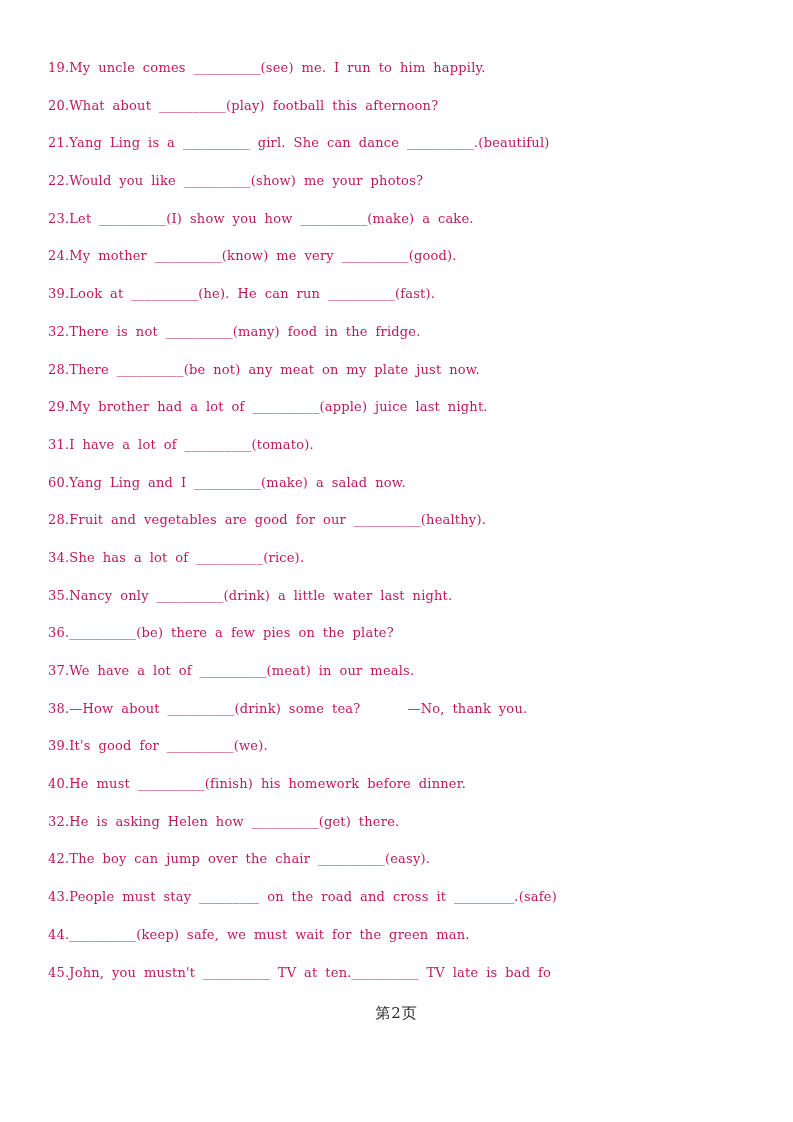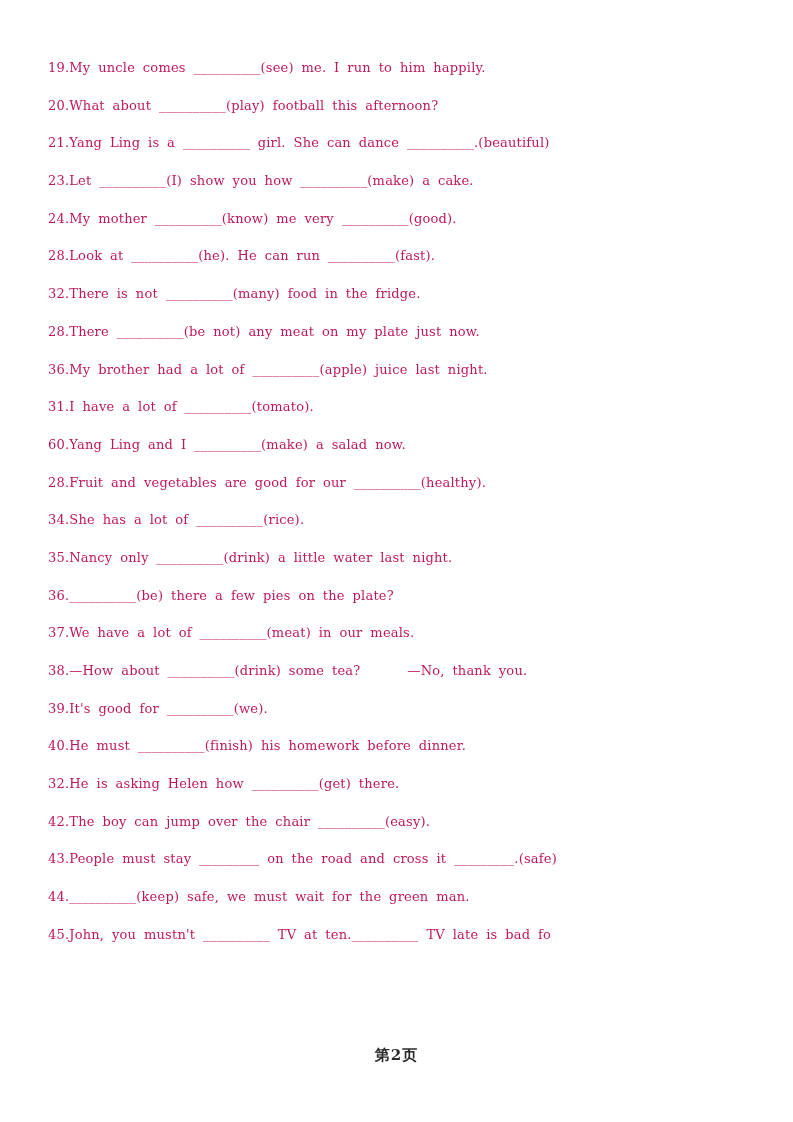--- a/index.html
+++ b/index.html
@@ -25,44 +25,44 @@
     height: 37.7px;
     line-height: 37.7px;
     font-size: 13px;
     color: #be185d;
     white-space: pre;
     word-spacing: 3.5px;
     letter-spacing: 0.2px;
   }
   .footer {
     position: absolute;
-    top: 1046px;
+    top: 1004px;
     left: 0;
     width: 100%;
     text-align: center;
     font-size: 15px;
     color: #2a2a2a;
     letter-spacing: 1px;
-    font-weight: bold;
   }
 </style>
 </head>
 <body>
 
 <div class="page">
   <div class="content">
       <div class="line">19.My uncle comes __________(see) me. I run to him happily.</div>
       <div class="line">20.What about __________(play) football this afternoon?</div>
       <div class="line">21.Yang Ling is a __________ girl. She can dance __________.(beautiful)</div>
+      <div class="line">22.Would you like __________(show) me your photos?</div>
       <div class="line">23.Let __________(I) show you how __________(make) a cake.</div>
       <div class="line">24.My mother __________(know) me very __________(good).</div>
-      <div class="line">28.Look at __________(he). He can run __________(fast).</div>
+      <div class="line">39.Look at __________(he). He can run __________(fast).</div>
       <div class="line">32.There is not __________(many) food in the fridge.</div>
       <div class="line">28.There __________(be not) any meat on my plate just now.</div>
-      <div class="line">36.My brother had a lot of __________(apple) juice last night.</div>
+      <div class="line">29.My brother had a lot of __________(apple) juice last night.</div>
       <div class="line">31.I have a lot of __________(tomato).</div>
       <div class="line">60.Yang Ling and I __________(make) a salad now.</div>
       <div class="line">28.Fruit and vegetables are good for our __________(healthy).</div>
       <div class="line">34.She has a lot of __________(rice).</div>
       <div class="line">35.Nancy only __________(drink) a little water last night.</div>
       <div class="line">36.__________(be) there a few pies on the plate?</div>
       <div class="line">37.We have a lot of __________(meat) in our meals.</div>
       <div class="line">38.—How about __________(drink) some tea?      —No, thank you.</div>
       <div class="line">39.It's good for __________(we).</div>
       <div class="line">40.He must __________(finish) his homework before dinner.</div>

